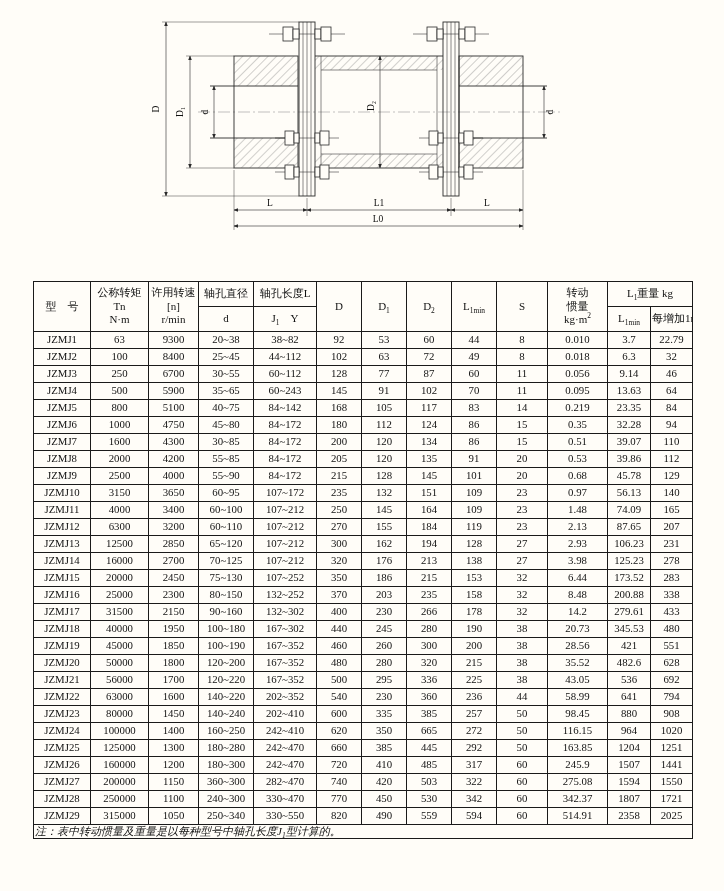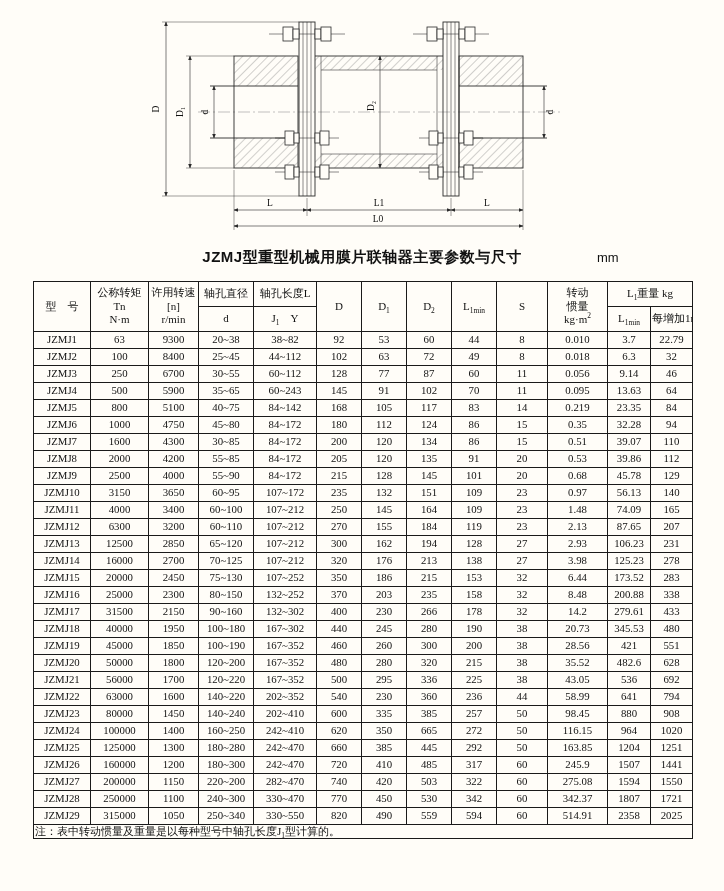--- a/index.html
+++ b/index.html
@@ -50,20 +50,21 @@
   table.params thead th{padding:1px 1px;height:22px}
   table.params tbody td{height:16px;font-size:10.8px}
   table.params sub{font-size:68%;line-height:0}
   table.params sup{font-size:68%;line-height:0}
   td.note-cell{
     text-align:left;
     padding:7px 4px 14px 30px;
     font-size:11px;
     white-space:normal;
     height:auto;
+    font-style:italic;
   }
 </style>
 </head>
 <body>
 
 <div class="page">
 
   <svg class="drawing" width="440" height="236" viewBox="0 0 440 236" xmlns="http://www.w3.org/2000/svg">
     <defs>
       <pattern id="hatch" patternUnits="userSpaceOnUse" width="6" height="6" patternTransform="rotate(45)">
@@ -191,24 +192,20 @@
       <line class="dim" x1="159" y1="204" x2="303" y2="204" marker-start="url(#ar)" marker-end="url(#ar)"></line>
       <line class="dim" x1="303" y1="204" x2="375" y2="204" marker-start="url(#ar)" marker-end="url(#ar)"></line>
       <line class="dim" x1="86" y1="220" x2="375" y2="220" marker-start="url(#ar)" marker-end="url(#ar)"></line>
       <text class="dlabel" text-anchor="middle" x="122" y="200">L</text>
       <text class="dlabel" text-anchor="middle" x="231" y="200">L1</text>
       <text class="dlabel" text-anchor="middle" x="339" y="200">L</text>
       <text class="dlabel" text-anchor="middle" x="230" y="216">L0</text>
     </g>
   </svg>
 
-  <div class="title-row">
-    <div class="doc-title">JZMJ型重型机械用膜片联轴器主要参数与尺寸</div>
-    <div class="unit-label">mm</div>
-  </div>
 
   <table class="params">
     <colgroup>
       <col style="width:57px">
         <col style="width:58px">
         <col style="width:50px">
       <col style="width:55px">
         <col style="width:63px">
         <col style="width:45px">
       <col style="width:45px">
@@ -629,21 +626,21 @@
           <td>317</td>
           <td>60</td>
           <td>245.9</td>
           <td>1507</td>
           <td>1441</td>
         </tr>
         <tr>
           <td>JZMJ27</td>
           <td>200000</td>
           <td>1150</td>
-          <td>220~200</td>
+          <td>360~300</td>
           <td>282~470</td>
           <td>740</td>
           <td>420</td>
           <td>503</td>
           <td>322</td>
           <td>60</td>
           <td>275.08</td>
           <td>1594</td>
           <td>1550</td>
         </tr>

